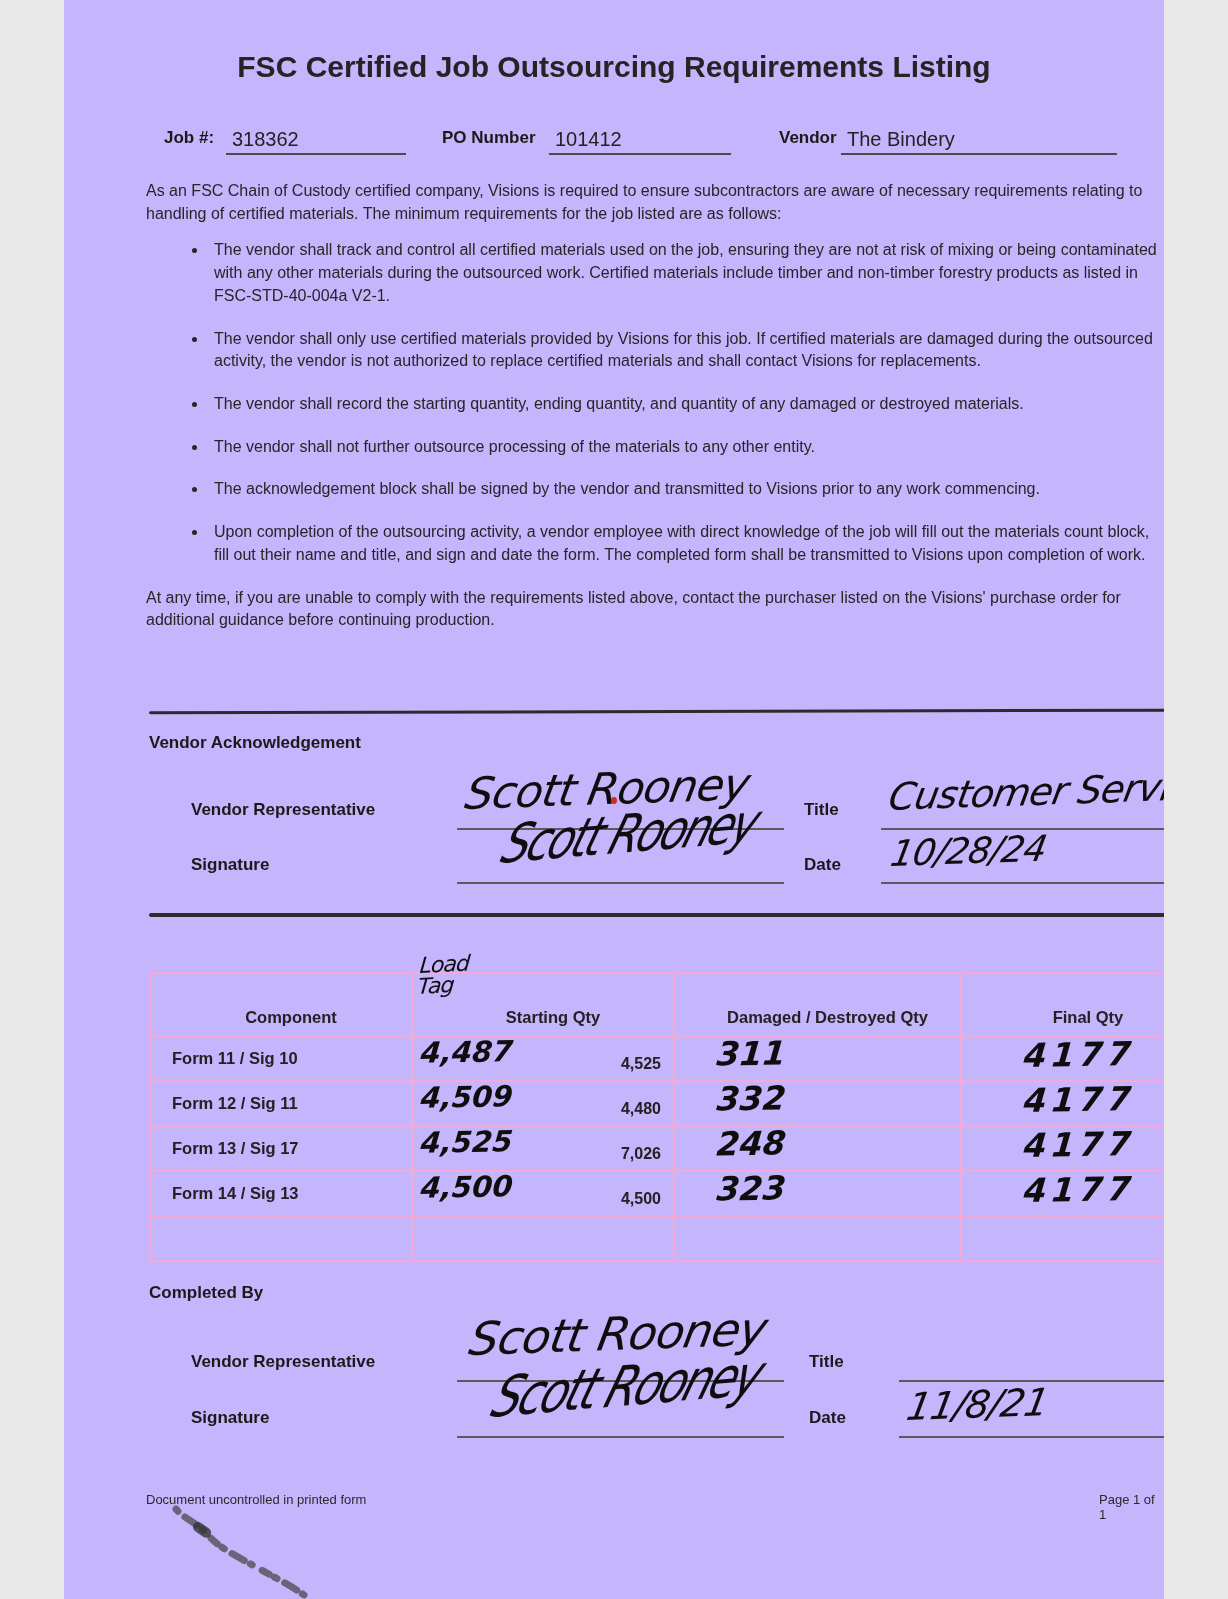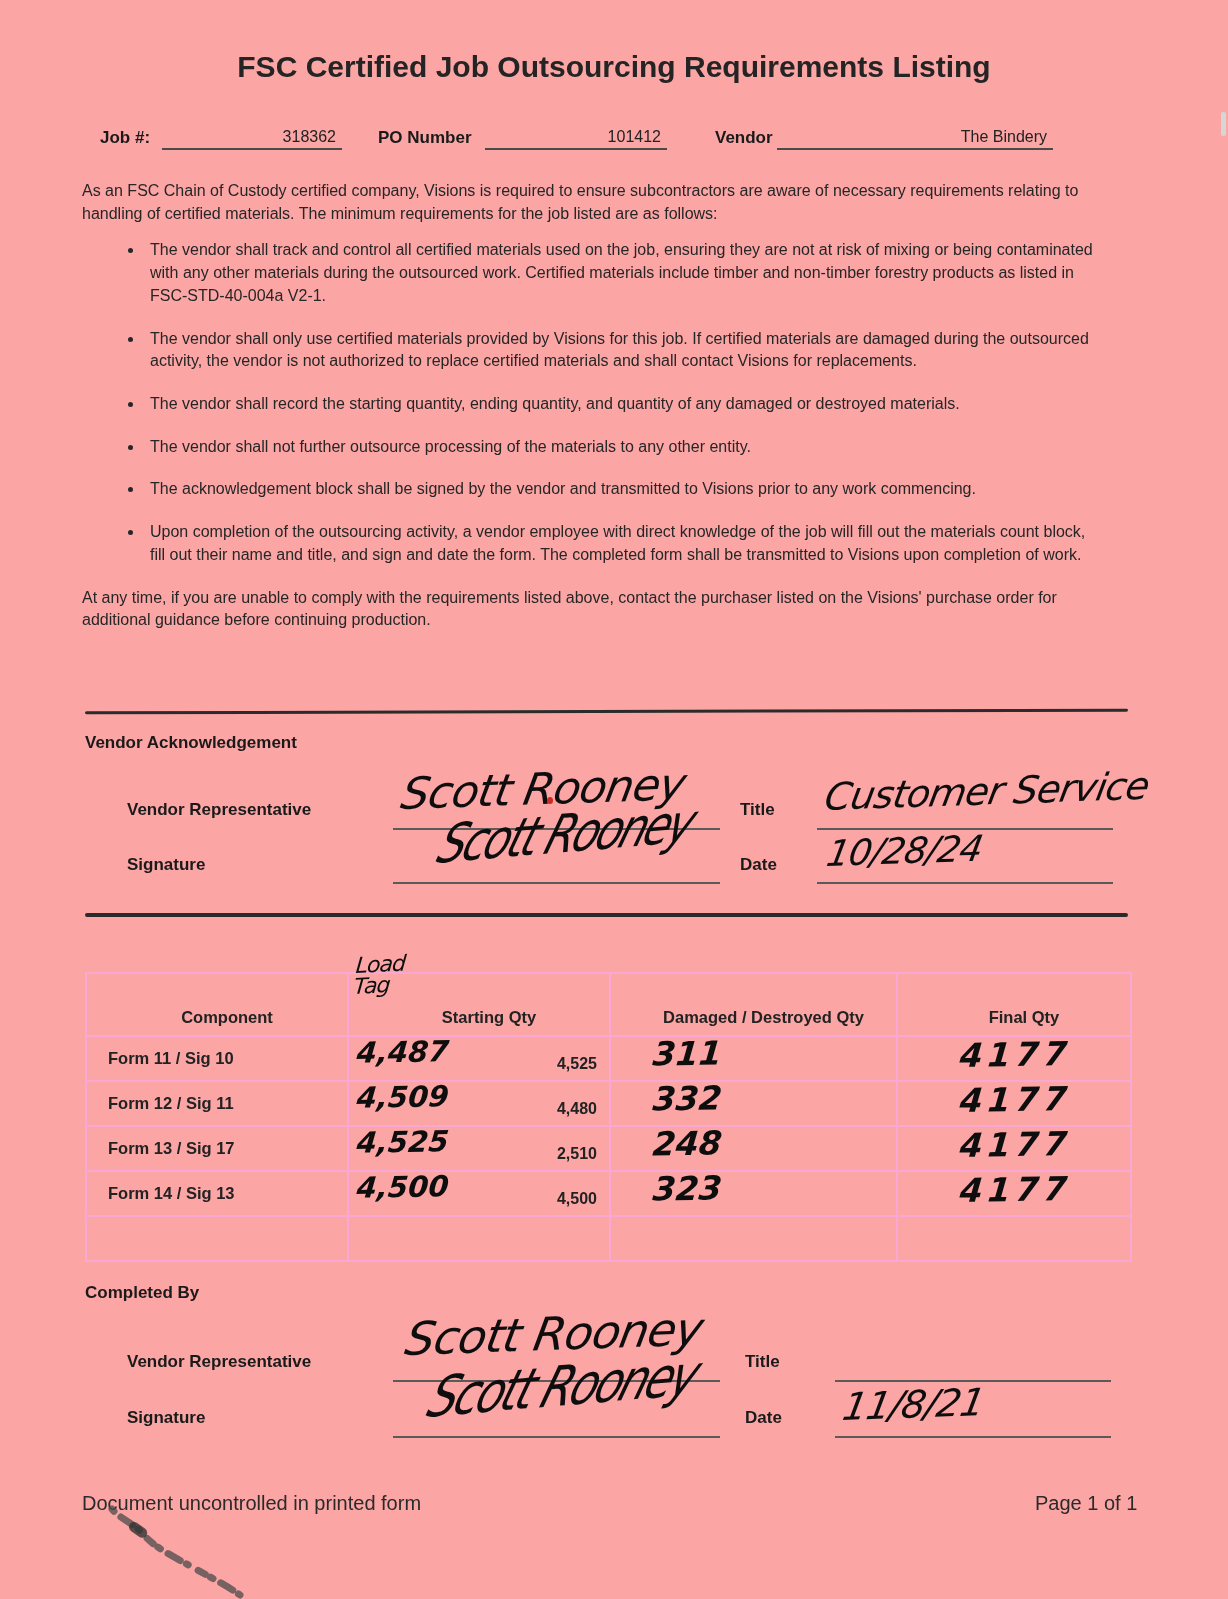--- a/index.html
+++ b/index.html
@@ -1,37 +1,36 @@
 <!DOCTYPE html>
 <html><head>
 <meta charset="utf-8">
 <style>
   html,body{margin:0;padding:0;background:#e8e8e8;}
   .page{
     position:relative;
-    width:1228px;height:1599px;
+    width:1100px;height:1599px;
     margin:0 auto;
-    background:#fca5a5;
+    background:#c4b5fd;
     font-family:"Liberation Sans", sans-serif;
     color:#1f1f1f;
     overflow:hidden;
   }
   .abs{position:absolute;}
   .title{
     width:100%;text-align:center;top:50px;left:0;
     font-size:30px;font-weight:bold;color:#242424;
     letter-spacing:0px;
   }
   .lbl{font-weight:bold;font-size:17px;color:#1a1a1a;white-space:nowrap;}
   .field-value{
-    font-size:16px;color:#222;
+    font-size:20px;color:#222;
     border-bottom:2px solid #4a4a4a;
     padding:0 6px 2px 6px;
     white-space:nowrap;
-    text-align:right;
   }
   .bodytext{font-size:16px;line-height:1.42;color:#262626;}
   .flowtext{left:82px;top:180px;width:1018px;}
   .flowtext p{margin:0 0 10px 0;}
   .flowtext ul{margin:14px 0 4px 0;padding-left:62px;}
   .flowtext li{margin-bottom:20px;padding-left:6px;}
   .flowtext .closing{margin-top:20px;}
   .divider{height:3px;background:#2b2b2b;border-radius:2px;}
   .section-heading{font-weight:bold;font-size:17px;color:#1a1a1a;}
   .sigline{height:2px;background:#5a5a5a;}
@@ -73,21 +72,21 @@
   td.comp-cell{padding-left:8px;vertical-align:middle;font-size:16px;}
   .start-hw{position:absolute;left:8px;top:1px;font-size:29px;}
   .start-printed{position:absolute;right:12px;bottom:7px;font-size:16px;color:#222;}
   .dmg-hw{position:absolute;left:42px;top:0px;font-size:33px;}
   .final-hw{position:absolute;left:62px;top:1px;font-size:33px;letter-spacing:5px;}
   .load-tag{
     position:absolute;left:268px;top:-16px;width:70px;
     font-size:22px;white-space:normal;line-height:.95;
     transform:skewX(-8deg) rotate(-3deg);
   }
-  .footer-text{font-size:20px;color:#2a2a2a;}
+  .footer-text{font-size:13px;color:#2a2a2a;}
   .red-dot{width:6px;height:7px;background:#cf2b24;border-radius:50%;}
   .edge-mark{width:5px;height:24px;background:#d6d6d6;border-radius:2px;}
 </style>
 </head>
 <body>
 
 <div class="page">
 
   <div class="abs title">FSC Certified Job Outsourcing Requirements Listing</div>
 
@@ -179,21 +178,21 @@
               <span class="hw-num dmg-hw">332</span>
             </td>
           <td>
               <span class="hw-num final-hw">4177</span>
             </td>
         </tr>
         <tr>
           <td class="comp-cell">Form 13 / Sig 17</td>
           <td>
             <span class="hw-num start-hw">4,525</span>
-            <span class="start-printed">2,510</span>
+            <span class="start-printed">7,026</span>
           </td>
           <td>
               <span class="hw-num dmg-hw">248</span>
             </td>
           <td>
               <span class="hw-num final-hw">4177</span>
             </td>
         </tr>
         <tr>
           <td class="comp-cell">Form 14 / Sig 13</td>

